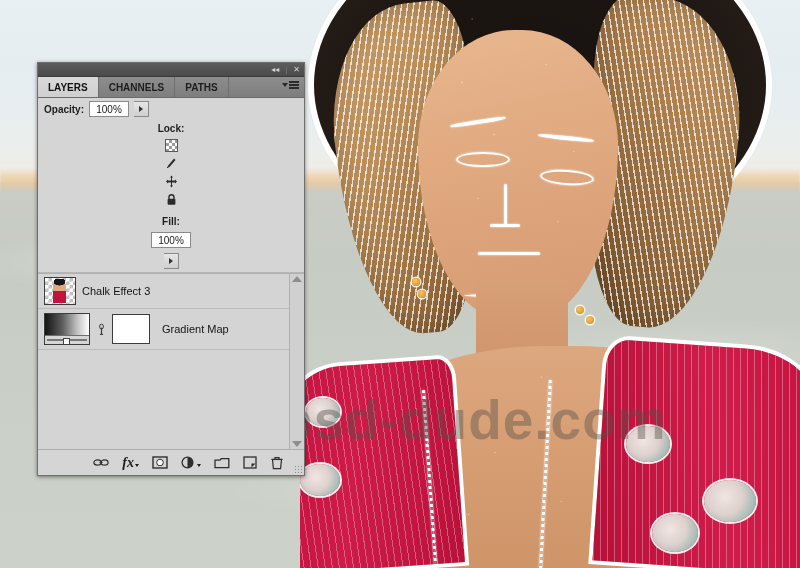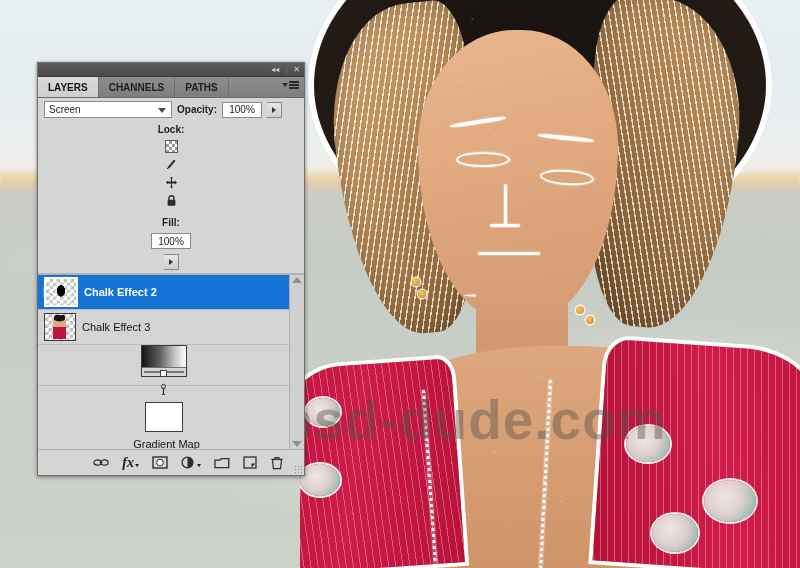--- a/index.html
+++ b/index.html
@@ -367,24 +367,20 @@
         <span class="pm-caret"></span>
         <span class="pm-lines">
             <i></i>
             <i></i>
             <i></i>
           </span>
       </div>
     </div>
 
     <div class="ps-row">
-      <div class="ps-select">
-        <span>Screen</span>
-        <span class="caret"></span>
-      </div>
       <span class="ps-label">Opacity:</span>
       <div class="ps-num">100%</div>
       <div class="ps-stepper">
           <i></i>
         </div>
     </div>
 
     <div class="ps-row sep">
       <span class="ps-label">Lock:</span>
       <span class="lockbox">
@@ -411,43 +407,33 @@
       <span class="ps-label">Fill:</span>
       <div class="ps-num">100%</div>
       <div class="ps-stepper">
           <i></i>
         </div>
     </div>
 
     <div class="layers-area">
       <div class="layers-list">
 
-        <div class="layer-row selected">
-          <span class="eye">
-            <svg width="14" height="10" viewBox="0 0 14 10">
-                <ellipse cx="7" cy="5" rx="6.4" ry="4" fill="none" stroke="#1d1d1d" stroke-width="1.1"></ellipse>
-                <circle cx="7" cy="5" r="2" fill="#1d1d1d"></circle>
-              </svg>
-          </span>
-          <span class="thumb checker-bg thumb-chalk selected-thumb"></span>
-          <span class="layer-name">Chalk Effect 2</span>
-        </div>
 
         <div class="layer-row">
           <span class="eye">
             <svg width="14" height="10" viewBox="0 0 14 10">
                 <ellipse cx="7" cy="5" rx="6.4" ry="4" fill="none" stroke="#1d1d1d" stroke-width="1.1"></ellipse>
                 <circle cx="7" cy="5" r="2" fill="#1d1d1d"></circle>
               </svg>
           </span>
           <span class="thumb checker-bg thumb-photo"></span>
           <span class="layer-name">Chalk Effect 3</span>
         </div>
 
-        <div class="layer-row" style="height:40px;flex-direction:column;">
+        <div class="layer-row" style="height:40px;">
           <span class="eye">
             <svg width="14" height="10" viewBox="0 0 14 10">
                 <ellipse cx="7" cy="5" rx="6.4" ry="4" fill="none" stroke="#1d1d1d" stroke-width="1.1"></ellipse>
                 <circle cx="7" cy="5" r="2" fill="#1d1d1d"></circle>
               </svg>
           </span>
           <span class="thumb-grad-wrap">
             <span class="grad-strip"></span>
             <span class="grad-slider"></span>
           </span>

